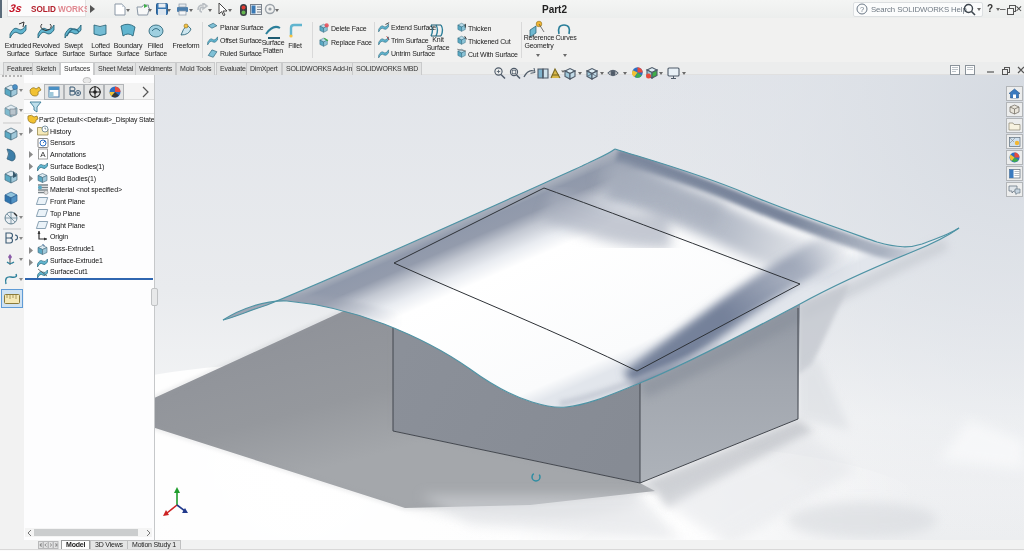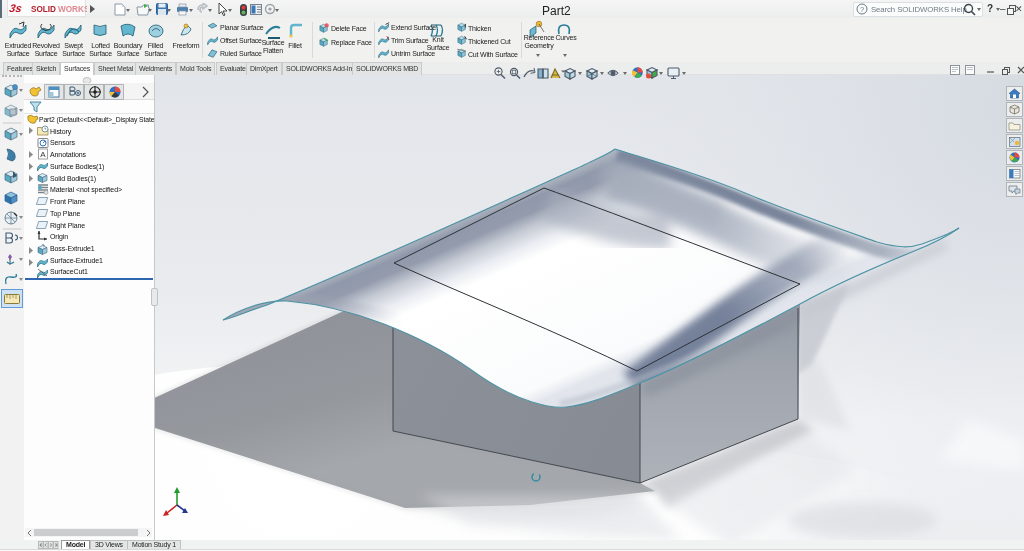--- a/index.html
+++ b/index.html
@@ -219,21 +219,21 @@
         <circle cx="6" cy="6" r="1.6" fill="#9aa1a8"></circle>
       </g>
 </svg>
 <div class="dd" style="left:124px;top:9px"></div>
     <div class="dd" style="left:146px;top:9px"></div>
     <div class="dd" style="left:165px;top:9px"></div>
     <div class="dd" style="left:187px;top:9px"></div>
     <div class="dd" style="left:206px;top:9px"></div>
     <div class="dd" style="left:226px;top:9px"></div>
     <div class="dd" style="left:273px;top:9px"></div>
-<div class="abs" style="left:540px;top:4px;font-size:12px;color:#222;font-weight:normal">Part2</div>
+<div class="abs" style="left:540px;top:4px;font-size:10px;color:#222;font-weight:bold">Part2</div>
 
 <div class="abs" style="left:851px;top:1.5px;width:130px;height:15px;background:#fbfcfc;border:1px solid #dcdfe1;border-radius:2px"></div>
 <svg class="abs" style="left:854px;top:3px" width="12" height="12">
       <circle cx="6" cy="6" r="5" fill="none" stroke="#6b7886" stroke-width="1"></circle>
       <text x="6" y="8.6" font-size="7.5" text-anchor="middle" fill="#6b7886" font-family="Liberation Sans">?</text>
     </svg>
 <div class="abs" style="left:869px;top:4.5px;font-size:7.8px;color:#707a84;letter-spacing:-0.1px">Search SOLIDWORKS Help</div>
 <svg class="abs" style="left:961px;top:3px" width="13" height="13">
       <circle cx="5.5" cy="5.5" r="4" fill="none" stroke="#3e464e" stroke-width="1.4"></circle>
       <path d="M8.5,8.5 L12,12" stroke="#3e464e" stroke-width="1.6"></path>

